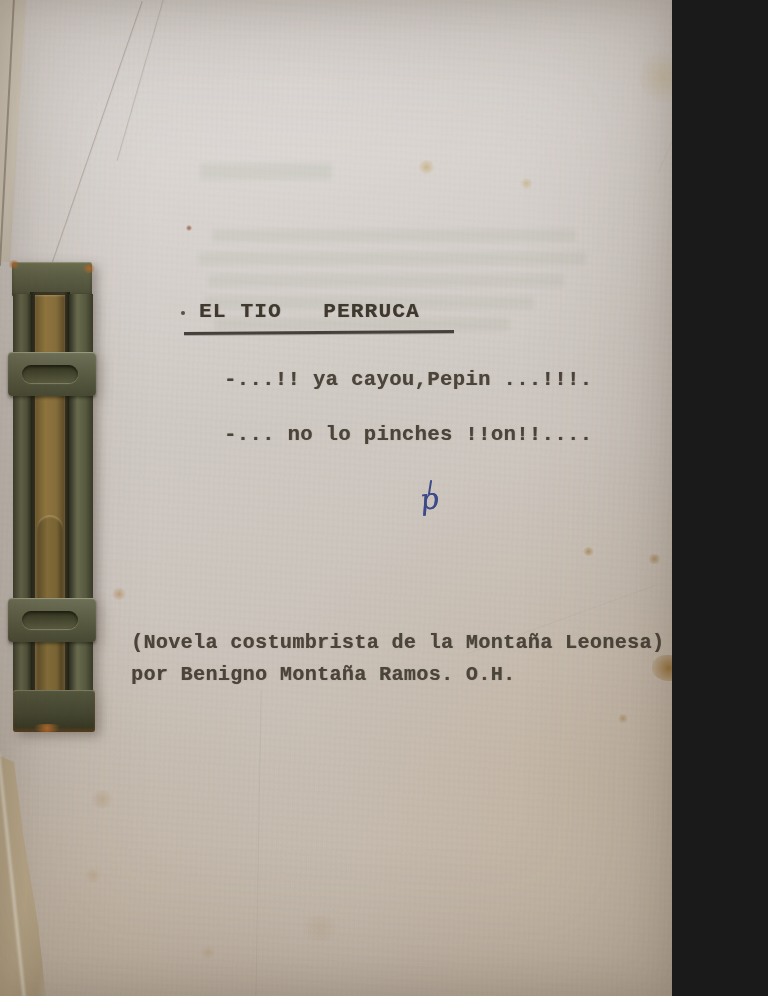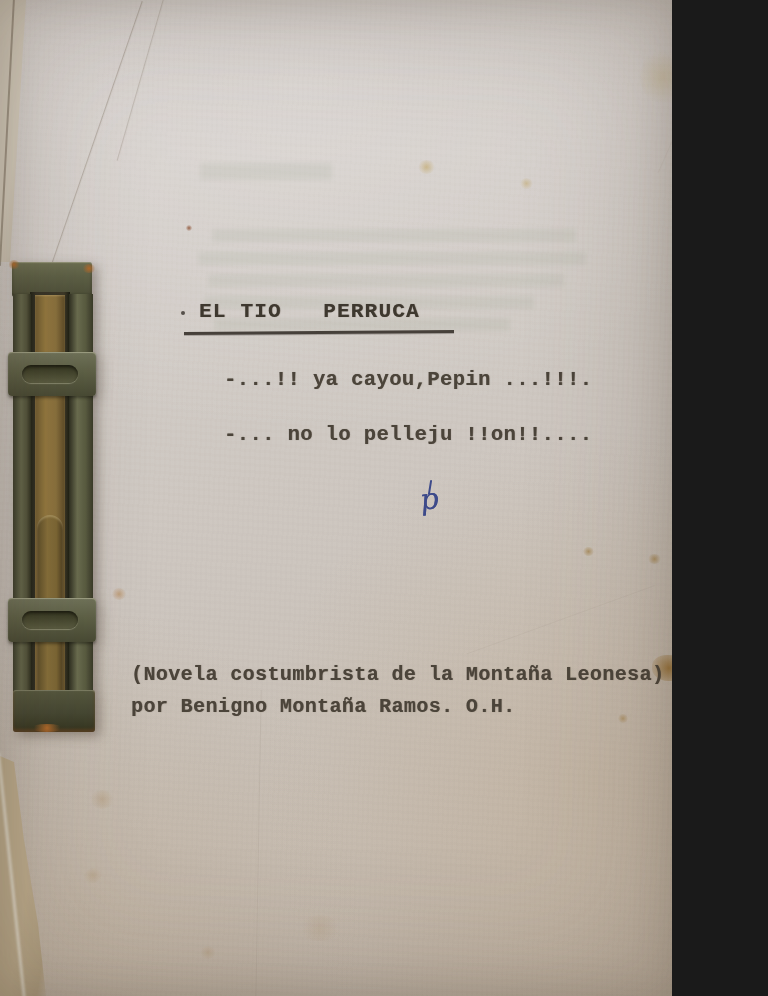--- a/index.html
+++ b/index.html
@@ -74,21 +74,21 @@
   .typed{position:absolute;color:#4b443a;font-weight:700;white-space:pre;
     text-shadow:0.4px 0.4px 0.7px rgba(70,60,48,0.65);letter-spacing:0.4px;}
   .doc-title{left:199px;top:300px;font-size:21px;color:#3e382f;letter-spacing:1.2px;}
   .title-underline{position:absolute;left:184px;top:331px;width:270px;height:3px;background:#46403a;
     box-shadow:0 1px 0 rgba(70,64,58,0.3);transform:rotate(-0.4deg);}
   .title-dot{position:absolute;left:181px;top:311px;width:4px;height:4px;border-radius:50%;background:#55504a;}
   .dlg{left:224px;font-size:20.5px;}
   .dlg.l1{top:360px;margin-top:8px;}
   .dlg.l2{top:423px;}
   .dlg.l3{top:476px;}
-  .colophon{font-size:20px;margin-top:32px;}
+  .colophon{font-size:20px;}
   .colophon.sub{left:131px;top:631px;}
   .colophon.by{left:131px;top:663px;}
 
   
   .hand-p{position:absolute;left:420px;top:482px;font-family:"DejaVu Serif",serif;font-style:italic;
     font-size:29px;color:#3d4a8a;transform:rotate(-7deg);text-shadow:0 0 0.5px #3d4a8a;}
   .hand-stem{position:absolute;left:429px;top:480px;width:2px;height:15px;background:#3d4a8a;transform:rotate(9deg);border-radius:1px;}
 </style>
 </head>
 <body>
@@ -152,21 +152,21 @@
       <div class="rust" style="left:-2px;top:-2px;width:12px;height:9px;"></div>
       <div class="rust" style="left:72px;top:2px;width:14px;height:9px;"></div>
       <div class="rust" style="left:20px;top:462px;width:34px;height:8px;"></div>
     </div>
 
     <div class="title-dot"></div>
     <div class="typed doc-title">EL TIO   PERRUCA</div>
     <div class="title-underline"></div>
 
     <div class="typed dlg l1">-...!! ya cayou,Pepin ...!!!.</div>
-    <div class="typed dlg l2">-... no lo pelleju !!on!!....</div>
+    <div class="typed dlg l2">-... no lo pinches !!on!!....</div>
 
     <div class="hand-stem"></div>
     <div class="hand-p">p</div>
 
     <div class="typed colophon sub">(Novela costumbrista de la Montaña Leonesa)</div>
     <div class="typed colophon by">por Benigno Montaña Ramos. O.H.</div>
 
     <div class="vignette"></div>
   </div>
 </div>

